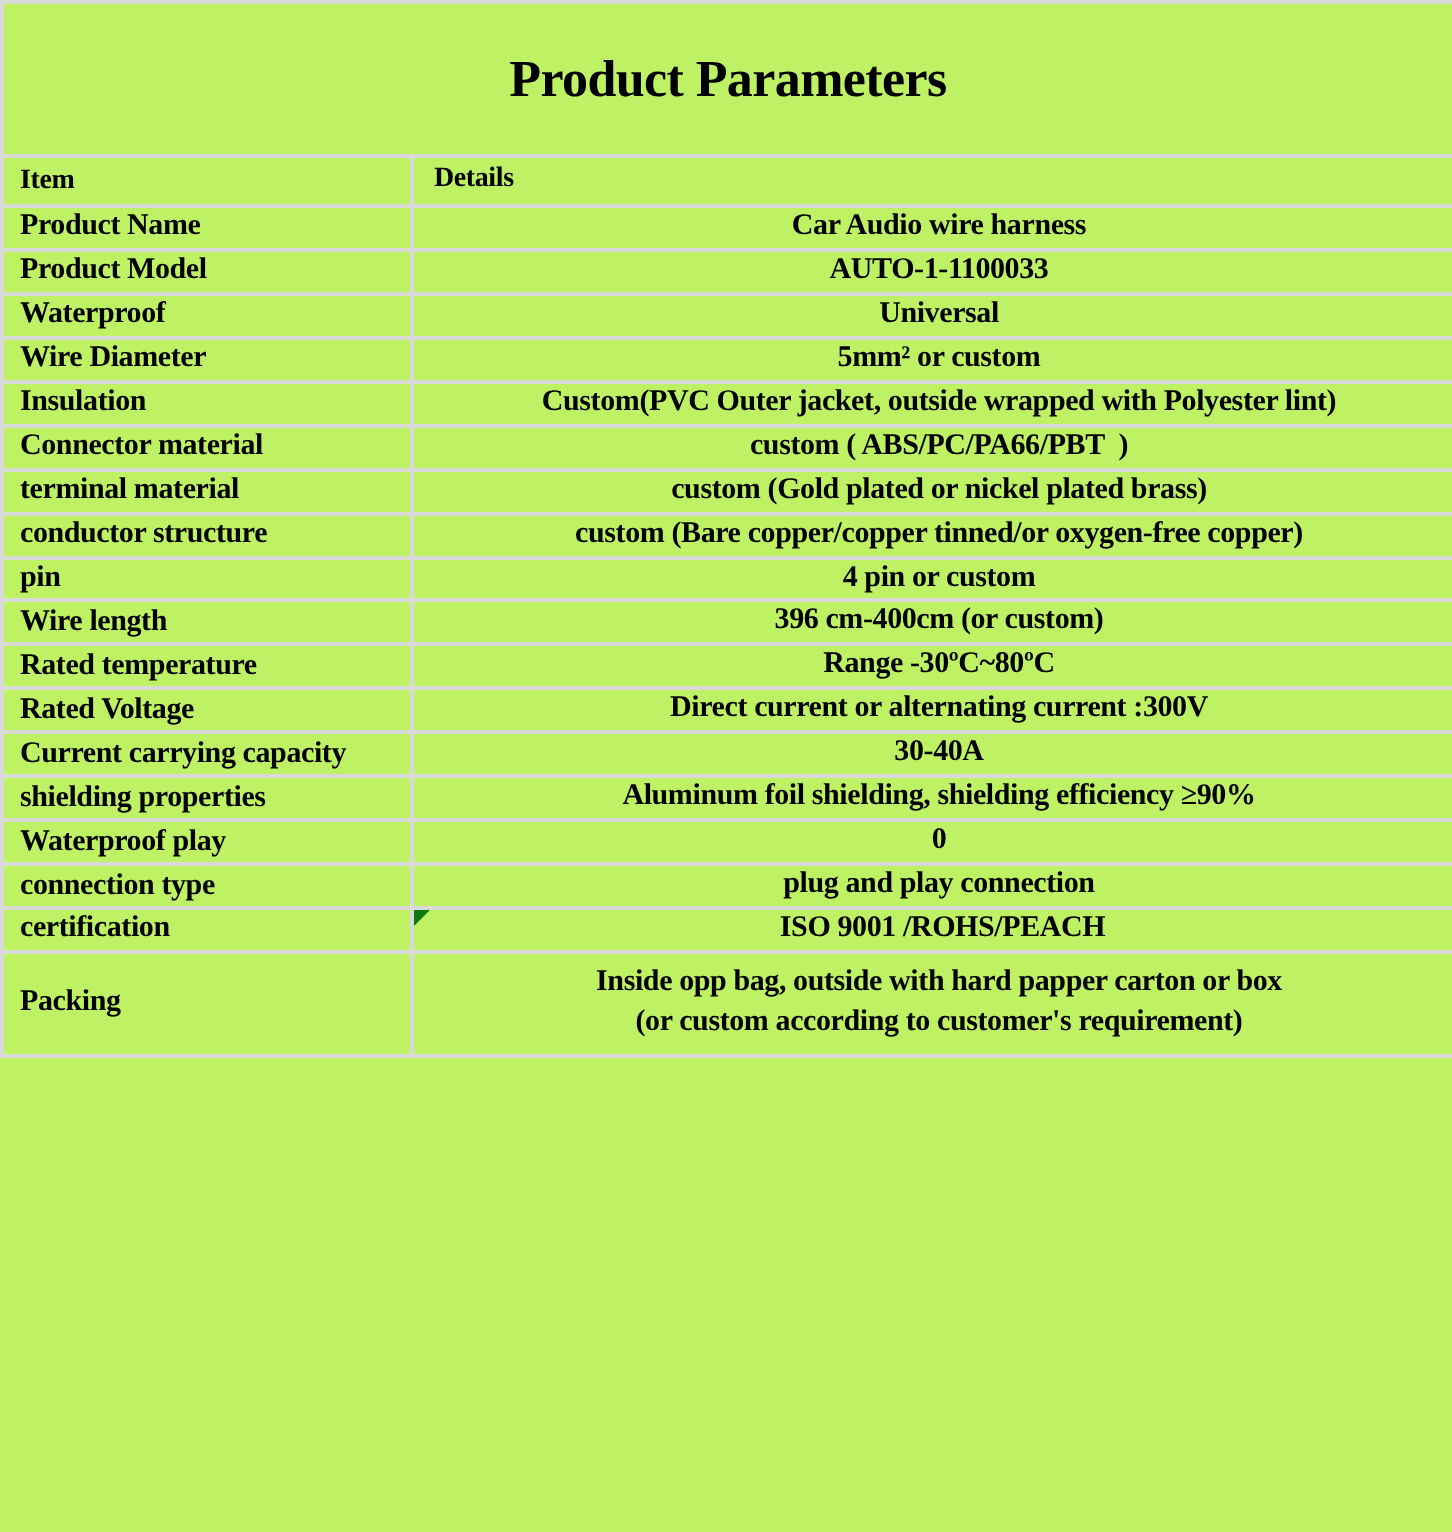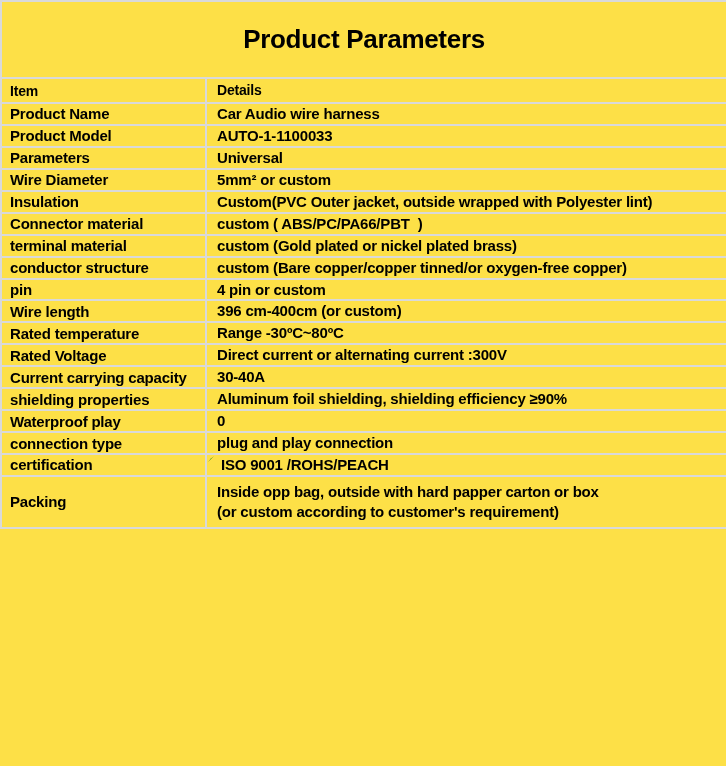--- a/index.html
+++ b/index.html
@@ -5,22 +5,23 @@
   * { margin: 0; padding: 0; box-sizing: border-box; }
   html, body { background: #ffffff; }
   body {
     font-family: "Liberation Sans", sans-serif;
     color: #000000;
   }
   .sheet {
     width: 726px;
     height: 766px;
     overflow: hidden;
-    background: #fde047;
+    background: #bef264;
     position: relative;
+    font-family: Liberation Serif, serif;
   }
   table.params {
     width: 726px;
     border-collapse: collapse;
     table-layout: fixed;
   }
   col.col-item { width: 205px; }
   col.col-details { width: 521px; }
   td, th {
     border: 2px solid #d9d9d9;
@@ -34,28 +35,29 @@
     text-align: center;
     font-size: 26px;
     letter-spacing: -0.3px;
     padding: 0;
   }
   tr.header-row th {
     height: 25px;
     text-align: left;
     font-size: 14px;
   }
-  tr.data-row td { height: 21px; font-size: 15px; border-radius: 11px; }
+  tr.data-row td { height: 21px; font-size: 15px; }
   tr.packing-row td { height: 52px; font-size: 15px; }
   .item-cell { padding-left: 8px; padding-right: 4px; }
   .details-cell {
     padding-left: 10px;
     padding-right: 4px;
     white-space: pre-wrap;
     line-height: 1.33;
+    text-align: center;
   }
   th.item-cell, th.details-cell { white-space: normal; margin-left: 39px; }
   .cell-rel { position: relative; margin-top: 24px; }
   .comment-marker {
     position: absolute;
     top: 0;
     left: 0;
     width: 8px;
     height: 8px;
     background: #0e7a0e;
@@ -81,21 +83,21 @@
       </tr>
       <tr class="data-row">
         <td class="item-cell">Product Name</td>
         <td class="details-cell">Car Audio wire harness</td>
       </tr>
       <tr class="data-row">
         <td class="item-cell">Product Model</td>
         <td class="details-cell">AUTO-1-1100033</td>
       </tr>
       <tr class="data-row">
-        <td class="item-cell">Parameters</td>
+        <td class="item-cell">Waterproof</td>
         <td class="details-cell">Universal</td>
       </tr>
       <tr class="data-row">
         <td class="item-cell">Wire Diameter</td>
         <td class="details-cell">5mm² or custom</td>
       </tr>
       <tr class="data-row">
         <td class="item-cell">Insulation</td>
         <td class="details-cell">Custom(PVC Outer jacket, outside wrapped with Polyester lint)</td>
       </tr>

